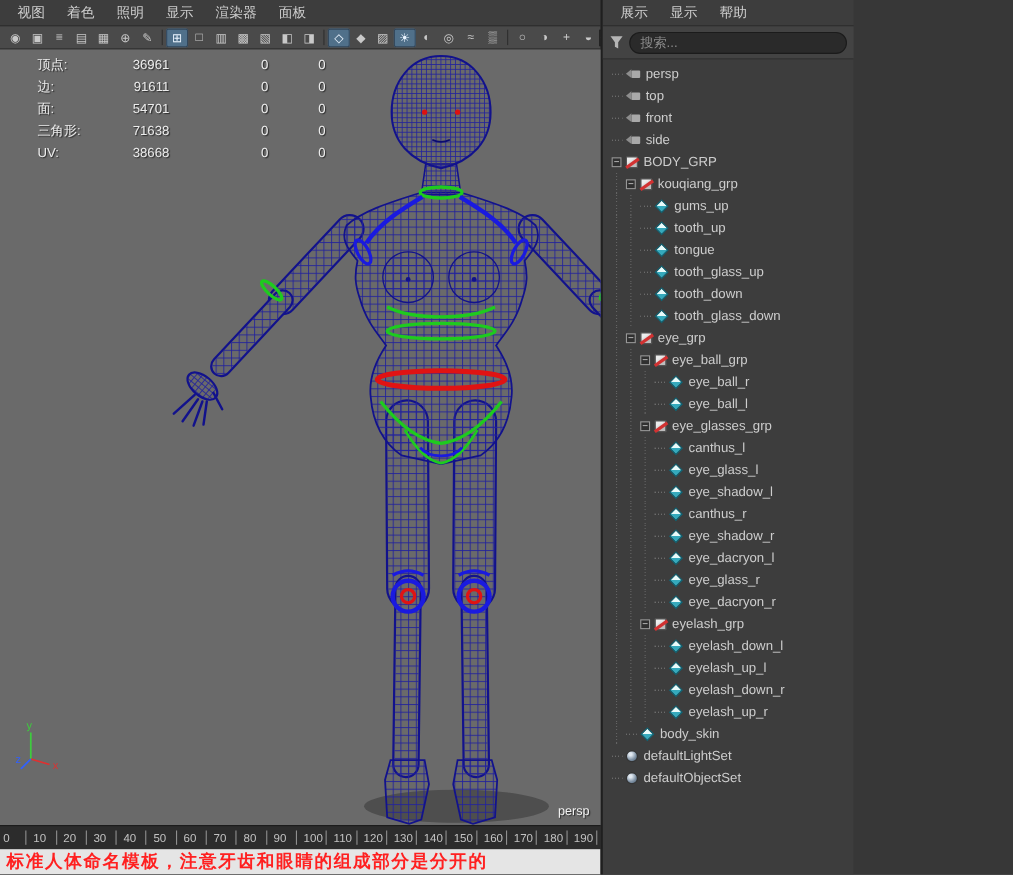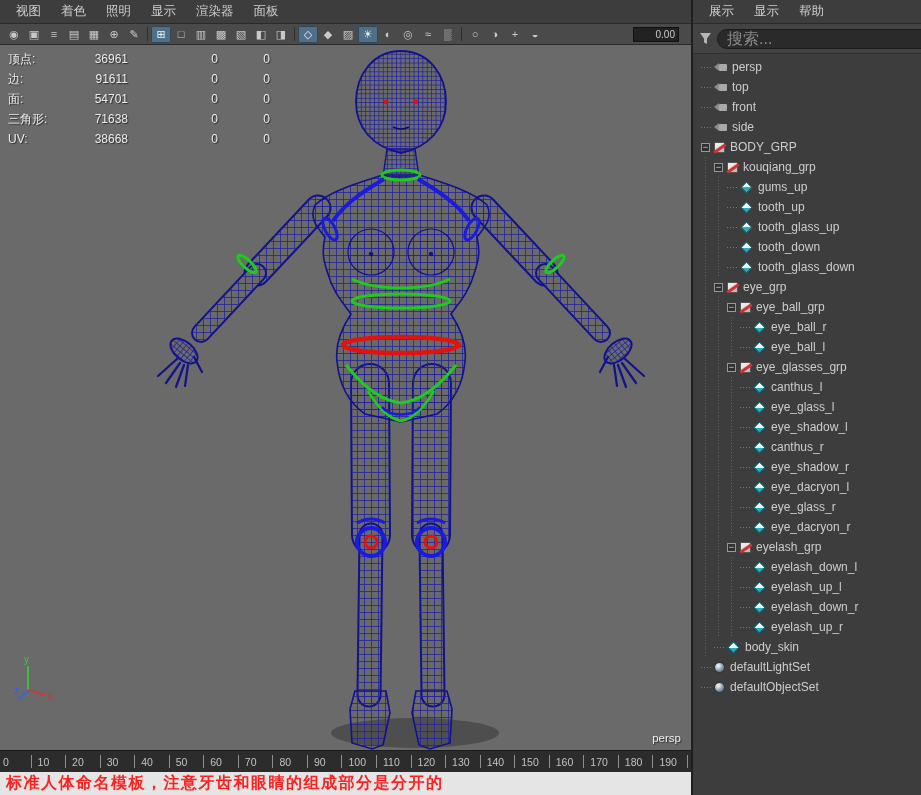--- a/index.html
+++ b/index.html
@@ -1,40 +1,40 @@
 <!DOCTYPE html>
 <html><head>
 <meta charset="utf-8">
 <style>
   * { margin:0; padding:0; box-sizing:border-box; }
   html,body { width:921px; height:795px; overflow:hidden; background:#2b2b2b;
     font-family:"Liberation Sans","DejaVu Sans",sans-serif; }
   .app { display:flex; width:921px; height:795px; background:#373737; }
 
   
-  .left { width:691px; display:flex; flex-direction:column; }
+  .left { width:546px; display:flex; flex-direction:column; }
   .menubar { height:24px; background:#3d3d3d; display:flex; align-items:center;
     padding-left:6px; border-bottom:1px solid #2a2a2a; }
   .menu-item { color:#cfcfcf; font-size:12.5px; padding:0 10px; line-height:23px; cursor:default; }
 
   .toolbar { height:21px; background:#4a4a4a; display:flex; align-items:center;
     padding:0 4px; border-bottom:1px solid #2a2a2a; }
   .tbtn { width:20px; height:17px; display:flex; align-items:center; justify-content:center;
     font-size:11px; color:#c9c9c9; border-radius:2px; flex:none; }
   .tbtn.active { background:#50708a; color:#eaf4ff; box-shadow:inset 0 0 0 1px #32465a; }
   .tsep { width:1px; height:14px; background:#2e2e2e; margin:0 3px; flex:none; }
   .tfield { margin-left:auto; margin-right:8px; width:46px; height:15px; background:#222;
     border:1px solid #111; color:#ccc; font-size:10px; text-align:right; padding:1px 3px 0 0; }
 
   .viewport { position:relative; height:705px; background:#6a6a6a; overflow:hidden; }
   .figure-svg { position:absolute; left:0; top:0; }
 
   .stats { position:absolute; top:4px; left:8px; }
   .stat-row { display:flex; height:20px; align-items:center; font-size:12px; color:#ececec;
-    text-shadow:1px 1px 1px rgba(0,0,0,.6); }
+    text-shadow:1px 1px 1px rgba(0,0,0,.6);margin-left:26px; }
   .stat-row .sl { width:62px; }
   .stat-row .s1 { width:58px; text-align:right; }
   .stat-row .s2 { width:90px; text-align:right; }
   .stat-row .s3 { width:52px; text-align:right; }
 
   .axis-hud { position:absolute; left:14px; bottom:48px; }
   .cam-label { position:absolute; right:10px; bottom:6px; color:#f2f2f2; font-size:11.5px;
     text-shadow:1px 1px 1px rgba(0,0,0,.6); }
 
   .timeline { height:22px; background:#2c2c2c; border-top:1px solid #1c1c1c; display:flex; }
@@ -45,21 +45,21 @@
   .caption span { color:#ff2020; font-size:16px; font-weight:bold; letter-spacing:1.5px; white-space:nowrap; }
 
   
   .right { width:230px; border-left:2px solid #1f1f1f; background:#3d3d3d;
     display:flex; flex-direction:column; }
   .right .menubar { background:#3d3d3d; }
   .searchrow { height:30px; background:#434343; display:flex; align-items:center;
     gap:5px; padding:0 6px; border-bottom:1px solid #2e2e2e; }
   .filter-icon { flex:none; width:13px; height:13px; }
   .search-input { flex:1; height:20px; background:#2a2a2a; border:1px solid #1b1b1b;
-    border-radius:10px; color:#84cc16; font-size:16px; padding:0 9px; outline:none; }
+    border-radius:10px; color:#84cc16; font-size:12px; padding:0 9px; outline:none; }
   .search-input::placeholder { color:#8a8a8a; }
 
   .tree { flex:1; padding-top:3px; overflow:hidden; }
   .trow { display:flex; align-items:center; height:20px; padding-left:8px; cursor:default; }
   .guide { width:13px; height:20px; flex:none;
     background:repeating-linear-gradient(to bottom,#646464 0 1px,transparent 1px 3px) 4px 0/1px 100% no-repeat; }
   .expander { width:9px; height:9px; flex:none; border:1px solid #989898; background:#303030;
     color:#dcdcdc; font-size:9px; line-height:7px; text-align:center; margin-right:4px; }
   .dash { width:10px; height:1px; flex:none; margin-right:3px;
     background:repeating-linear-gradient(to right,#777 0 1px,transparent 1px 3px); }
@@ -370,20 +370,27 @@
           <span class="guide"></span>
           <span class="dash"></span>
           <span class="ticon mesh"></span>
           <span class="tlabel">tooth_up</span>
         </div>
         <div class="trow">
           <span class="guide"></span>
           <span class="guide"></span>
           <span class="dash"></span>
           <span class="ticon mesh"></span>
+          <span class="tlabel">tongue</span>
+        </div>
+        <div class="trow">
+          <span class="guide"></span>
+          <span class="guide"></span>
+          <span class="dash"></span>
+          <span class="ticon mesh"></span>
           <span class="tlabel">tooth_glass_up</span>
         </div>
         <div class="trow">
           <span class="guide"></span>
           <span class="guide"></span>
           <span class="dash"></span>
           <span class="ticon mesh"></span>
           <span class="tlabel">tooth_down</span>
         </div>
         <div class="trow">

